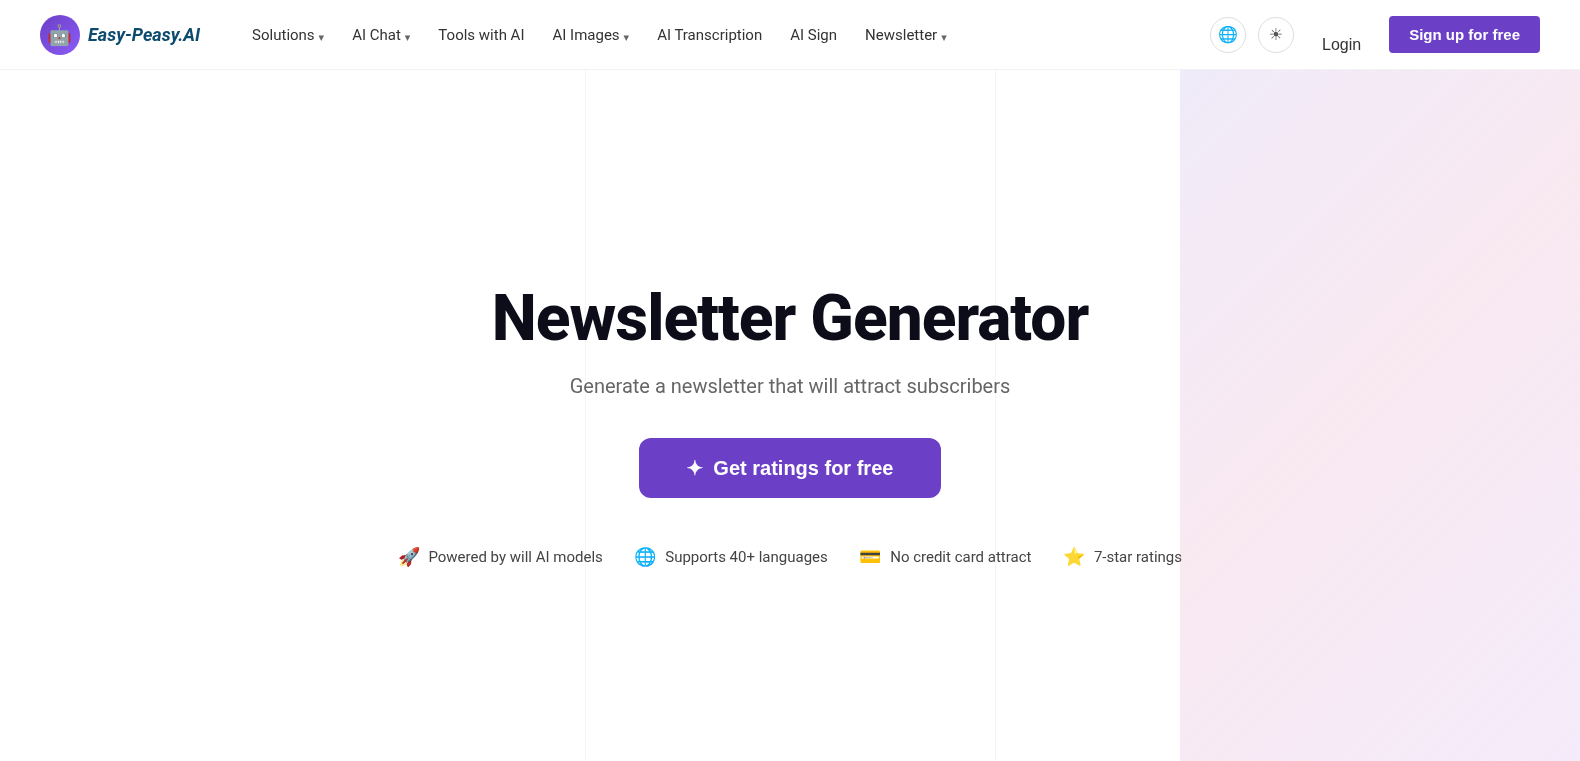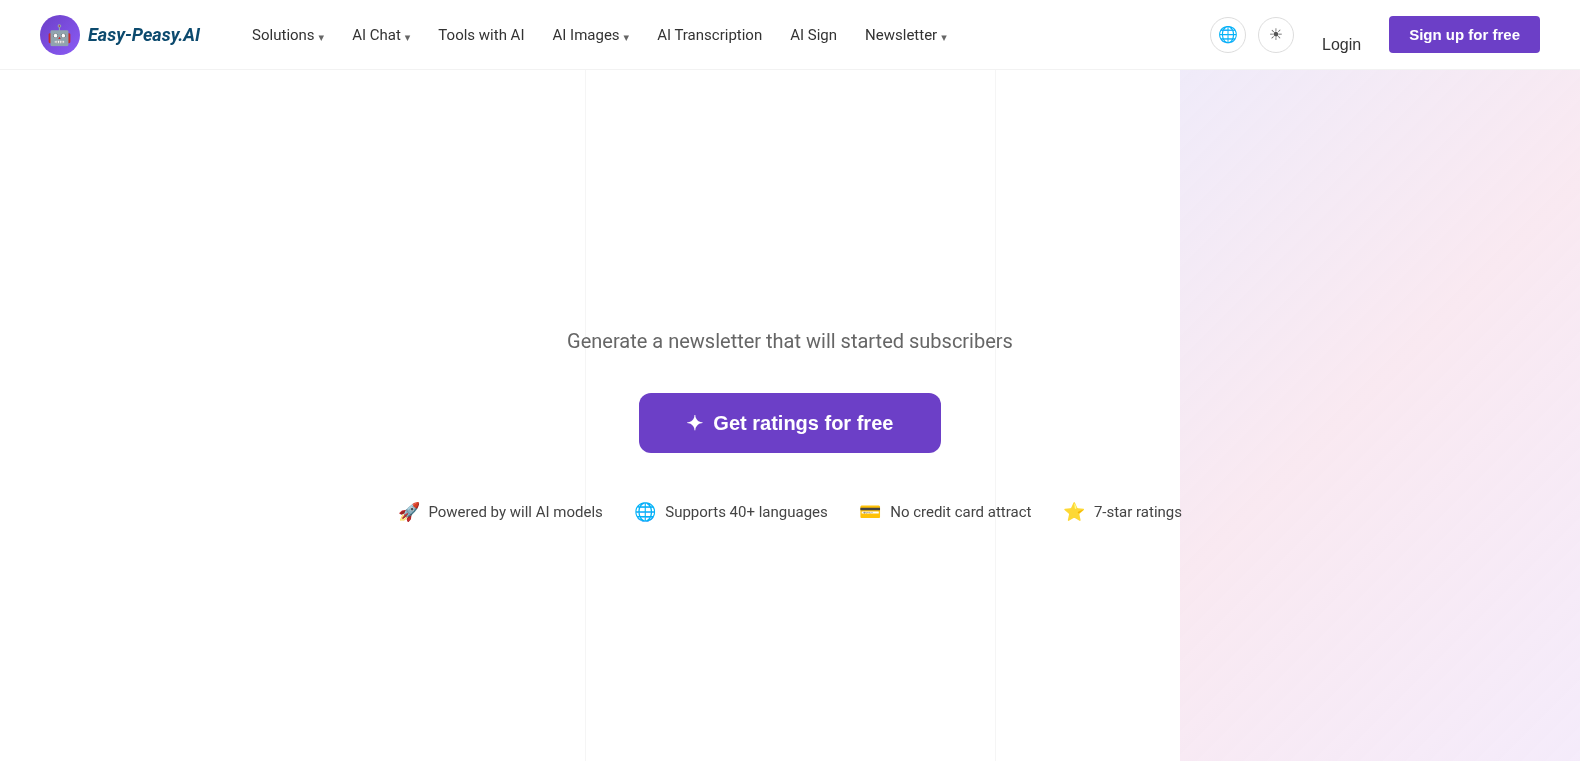--- a/index.html
+++ b/index.html
@@ -286,21 +286,22 @@
     </button>
     <button class="icon-btn">
       <span>☀</span>
     </button>
     <button class="login-btn">Login</button>
     <button class="signup-btn">Sign up for free</button>
   </div>
 </nav>
 
 <main class="main-content">
-  <p class="hero-subtitle">Generate a newsletter that will started subscribers</p>
+  <h1 class="hero-title">Newsletter Generator</h1>
+  <p class="hero-subtitle">Generate a newsletter that will attract subscribers</p>
   <button class="cta-button">
     <span class="cta-icon">✦</span>
     <span>Get ratings for free</span>
   </button>
 
   <div class="features-row">
     <div class="feature-item">
       <span class="feature-icon">🚀</span>
       <span>Powered by will AI models</span>
     </div>

